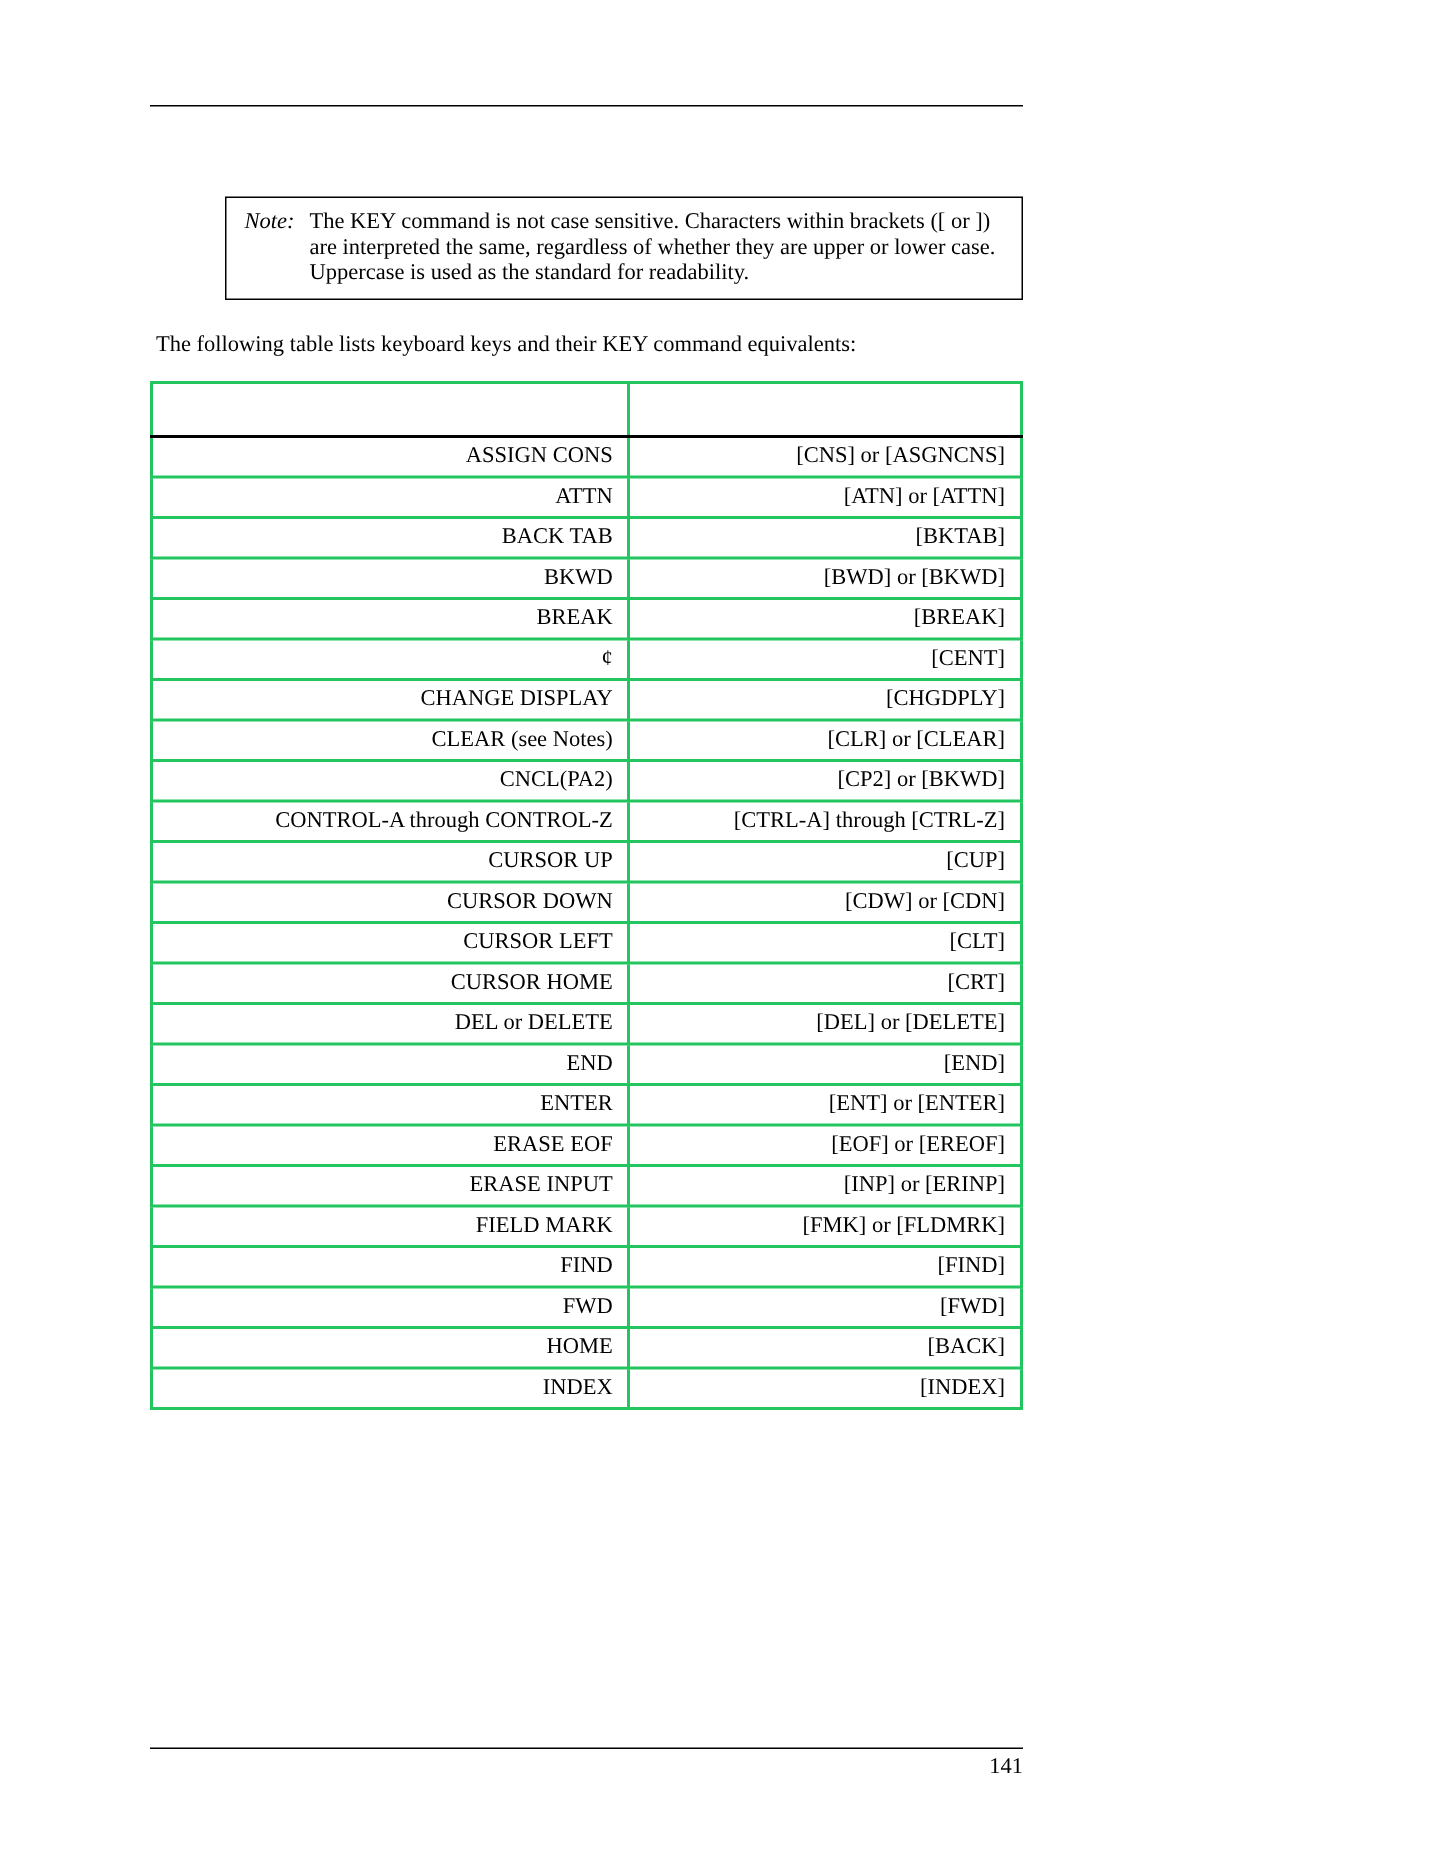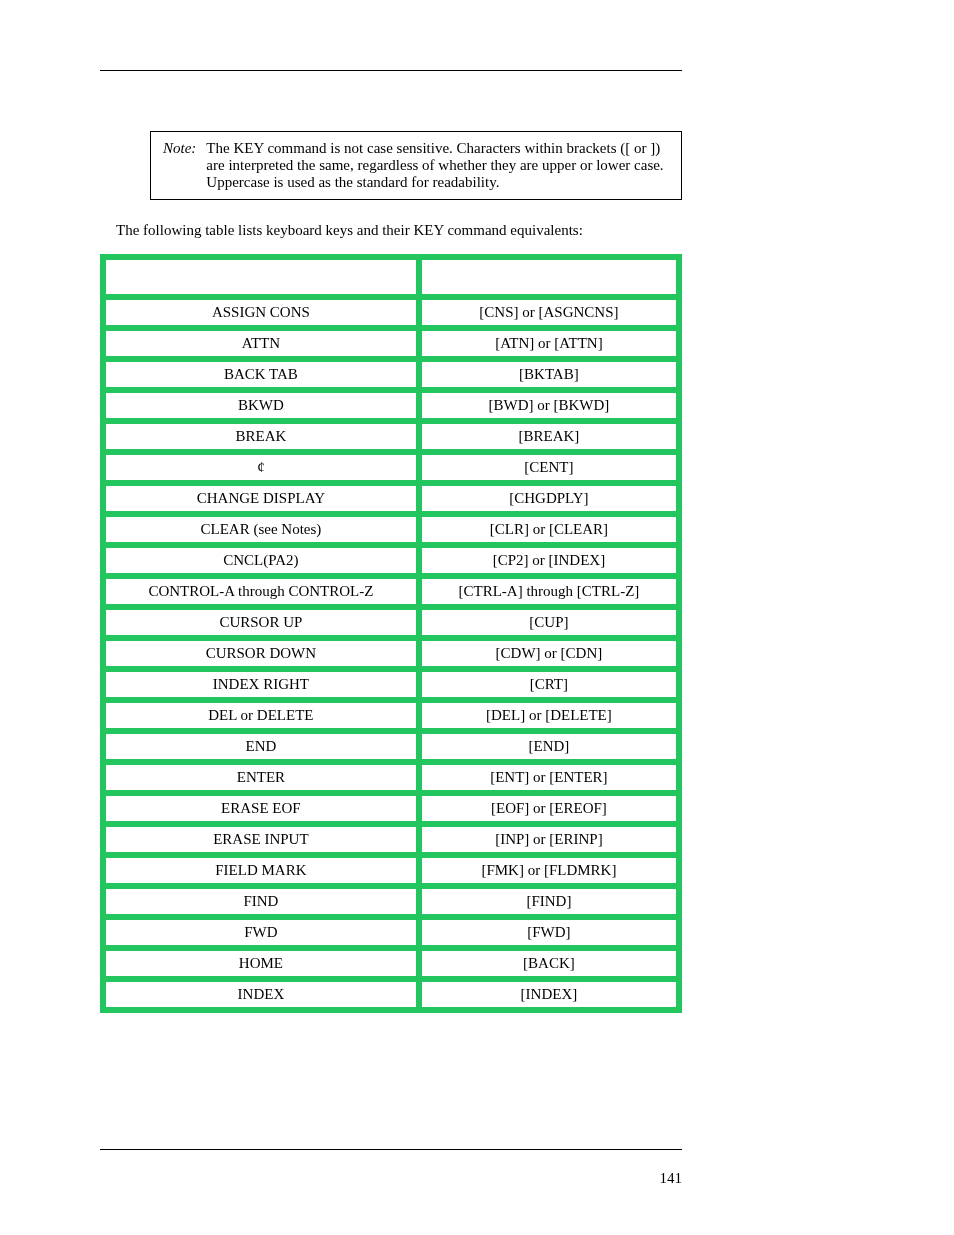--- a/index.html
+++ b/index.html
@@ -33,45 +33,45 @@
   .note-box td {
     vertical-align: top;
     padding: 0;
   }
   .note-label {
     font-style: italic;
     padding-right: 10px;
     white-space: nowrap;
   }
   .intro {
-    margin: 14px 0 14px 16px;
+    margin: 14px 0 14px 4px;
     line-height: 1.35;
   }
   table.keys {
     border-collapse: collapse;
     width: 100%;
     font-size: 15px;
   }
   table.keys th, table.keys td {
-    border: 6px solid #22c55e;
+    border: 2px solid #22c55e;
     padding: 4px 10px;
-    text-align: center;
+    text-align: right;
     vertical-align: top;
   }
   table.keys thead th {
     height: 26px;
     border-bottom: 2px solid #000;
   }
   .footer {
     position: absolute;
     bottom: 48px;
     left: 100px;
     right: 100px;
     border-top: 1px solid #000;
-    padding-top: 20px;
+    padding-top: 4px;
     text-align: right;
     font-size: 15px;
   }
 </style>
 </head>
 <body>
 
 <div class="page">
   <div class="top-rule"></div>
 
@@ -125,36 +125,40 @@
         <tr>
           <td>CHANGE DISPLAY</td>
           <td>[CHGDPLY]</td>
         </tr>
         <tr>
           <td>CLEAR (see Notes)</td>
           <td>[CLR] or [CLEAR]</td>
         </tr>
         <tr>
           <td>CNCL(PA2)</td>
-          <td>[CP2] or [INDEX]</td>
+          <td>[CP2] or [BKWD]</td>
         </tr>
         <tr>
           <td>CONTROL-A through CONTROL-Z</td>
           <td>[CTRL-A] through [CTRL-Z]</td>
         </tr>
         <tr>
           <td>CURSOR UP</td>
           <td>[CUP]</td>
         </tr>
         <tr>
           <td>CURSOR DOWN</td>
           <td>[CDW] or [CDN]</td>
         </tr>
         <tr>
-          <td>INDEX RIGHT</td>
+          <td>CURSOR LEFT</td>
+          <td>[CLT]</td>
+        </tr>
+        <tr>
+          <td>CURSOR HOME</td>
           <td>[CRT]</td>
         </tr>
         <tr>
           <td>DEL or DELETE</td>
           <td>[DEL] or [DELETE]</td>
         </tr>
         <tr>
           <td>END</td>
           <td>[END]</td>
         </tr>

